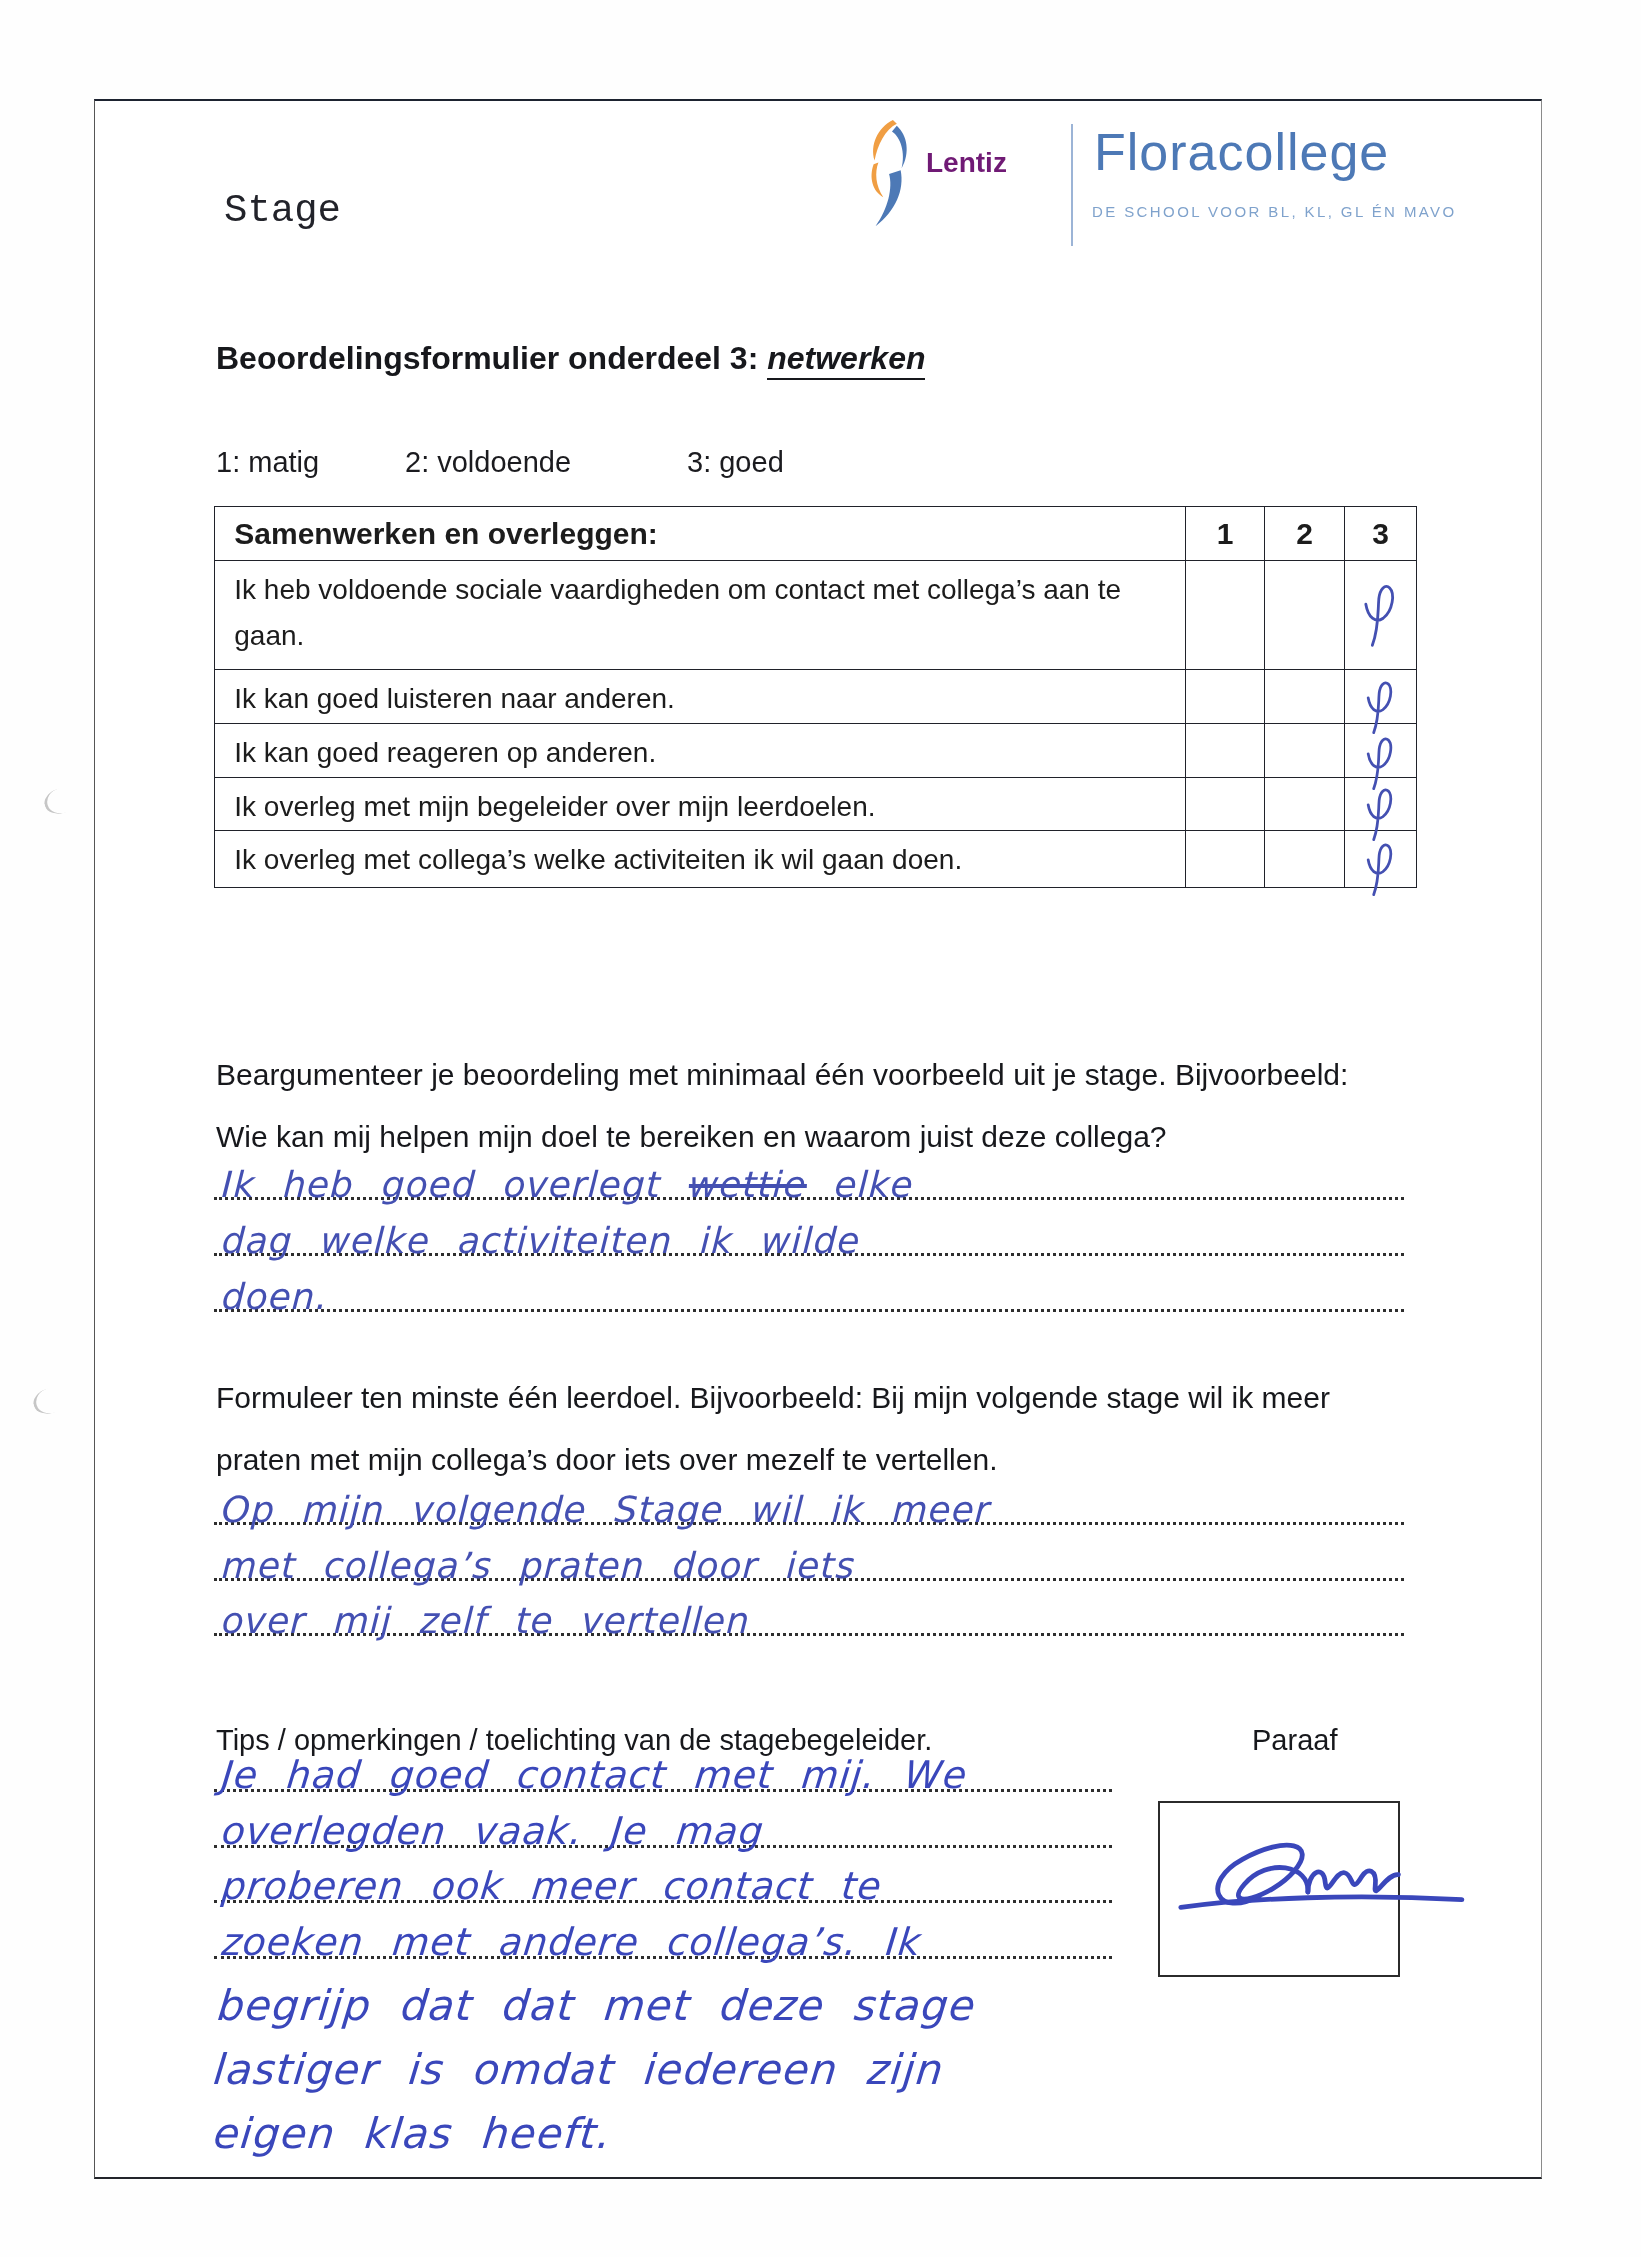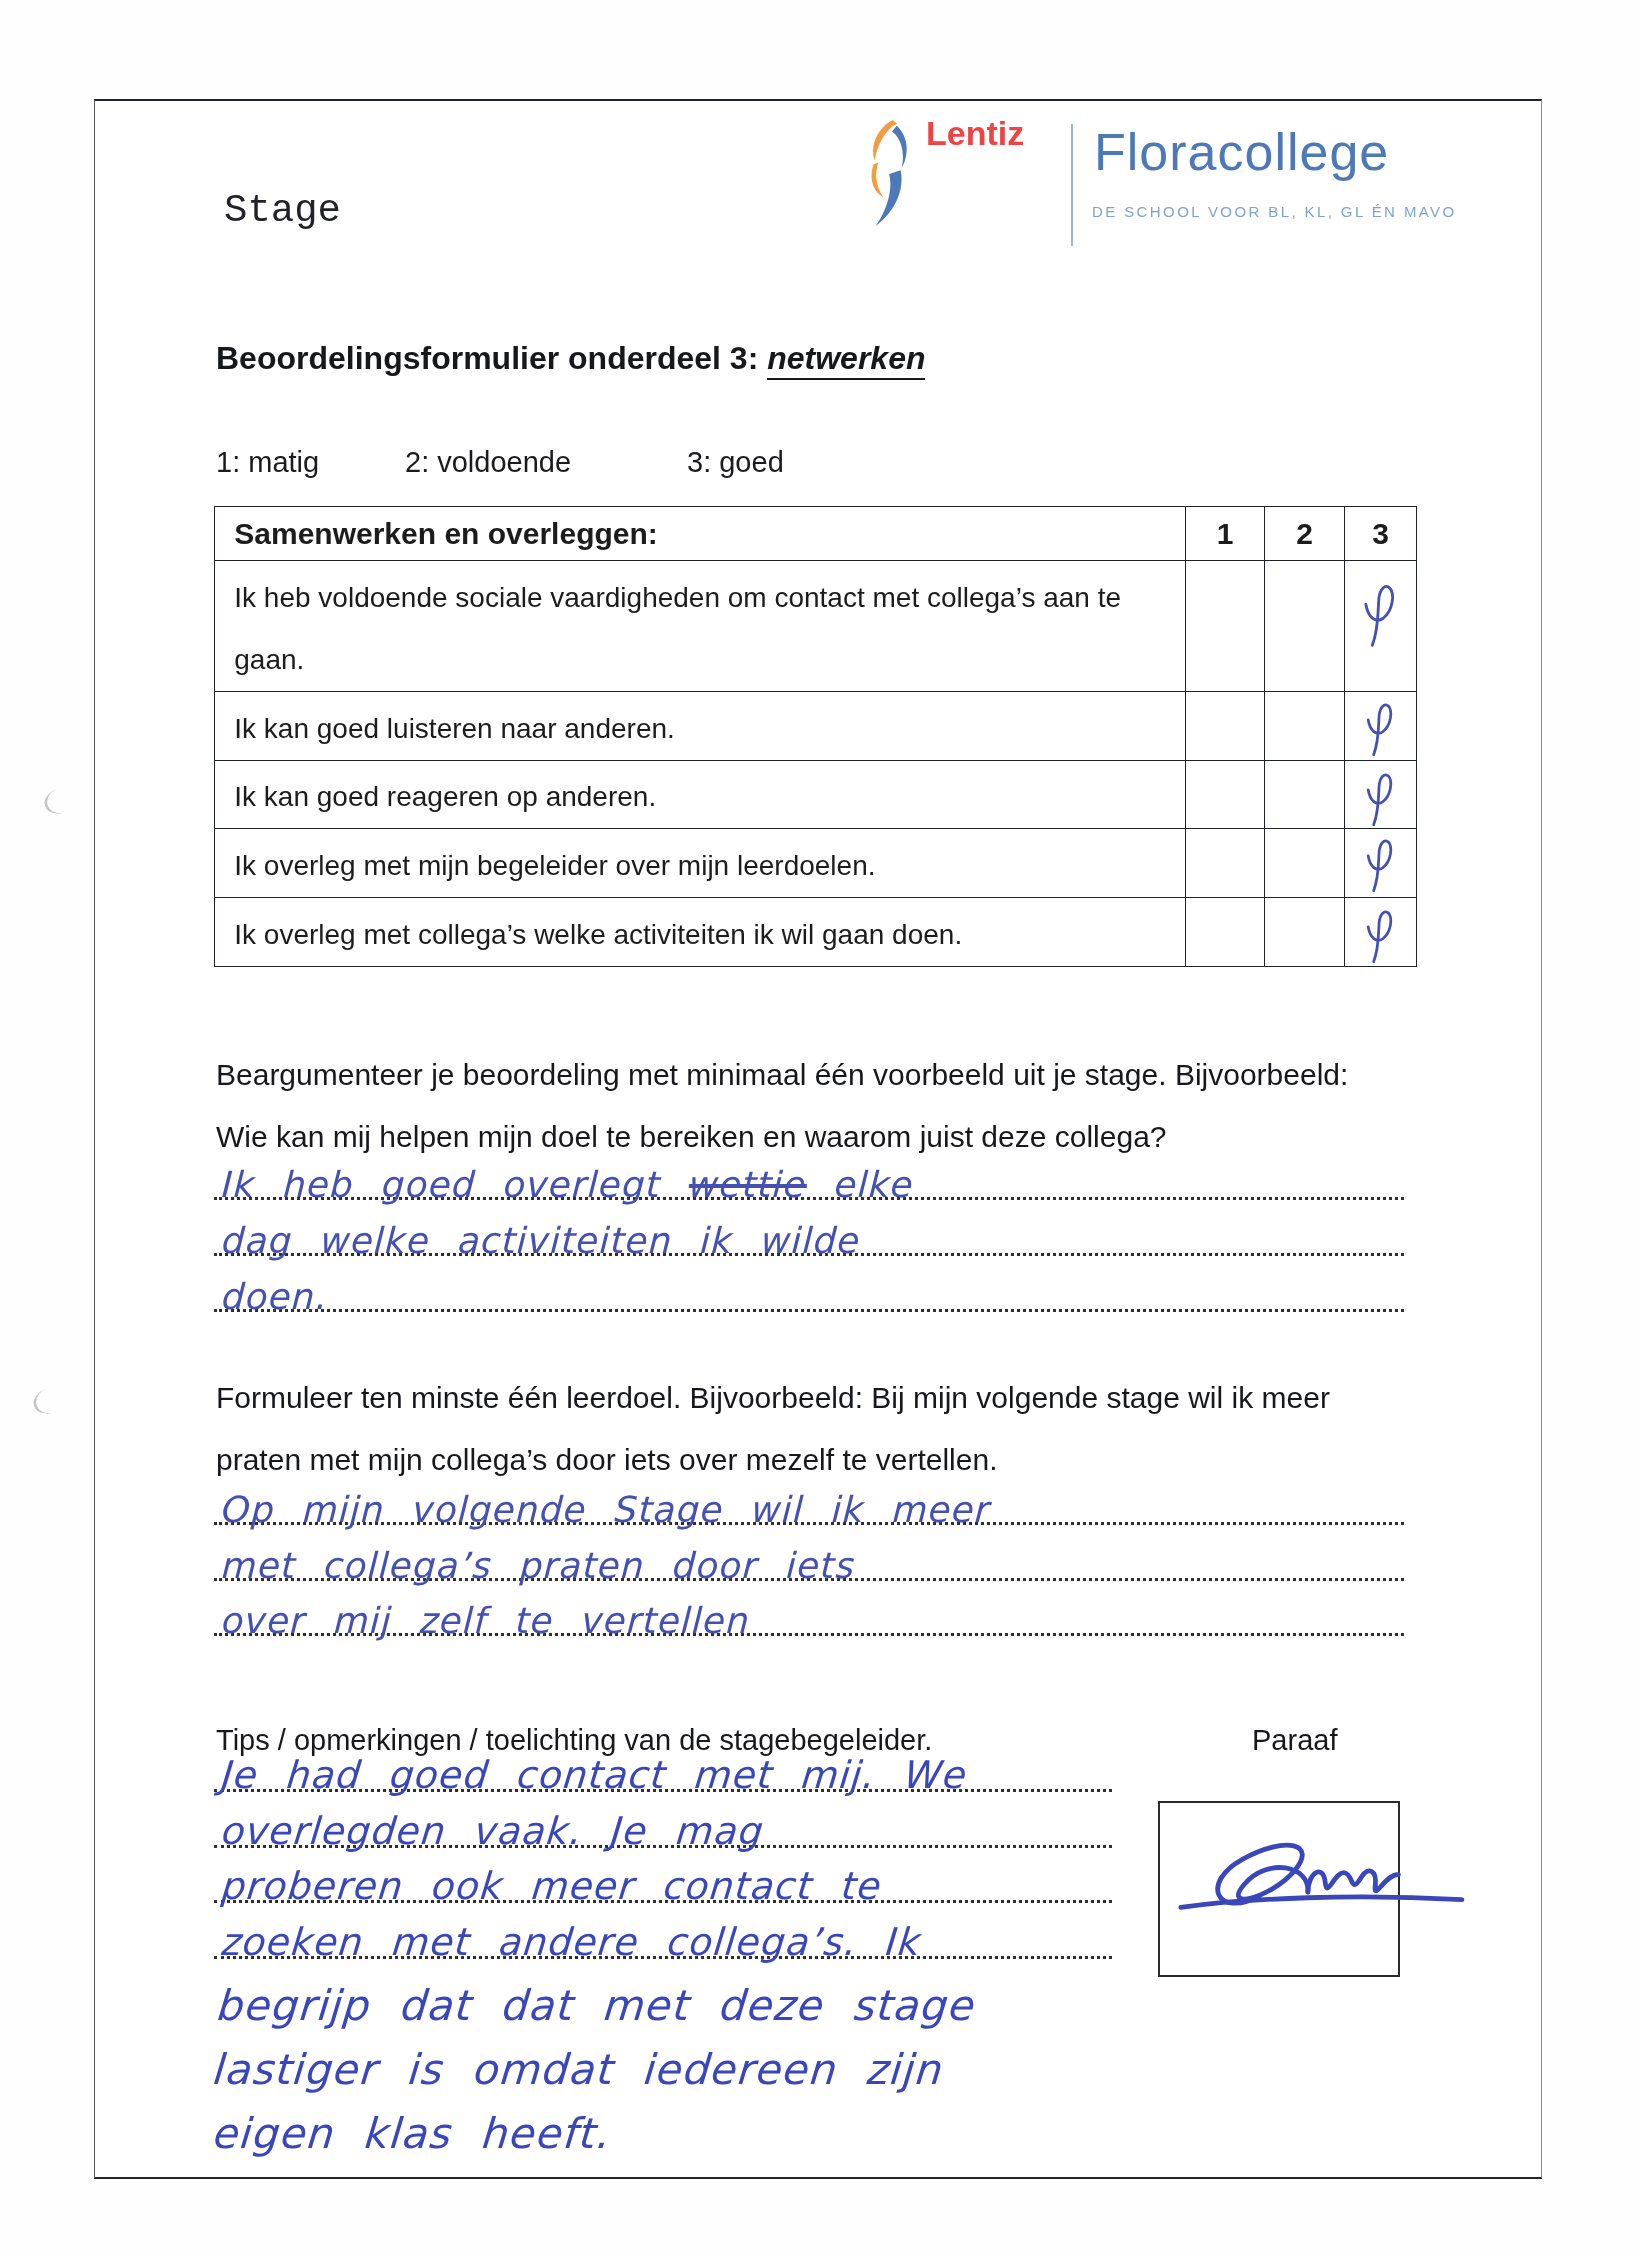--- a/index.html
+++ b/index.html
@@ -6,35 +6,35 @@
   .canvas{position:relative;width:1641px;height:2257px;background:#fefefe;overflow:hidden;
           font-family:"Liberation Sans","DejaVu Sans",sans-serif;color:#1c1c1c;}
   
   .frame{position:absolute;left:94px;top:99px;width:1446px;height:2076px;
          border-top:2.9px solid #1d2330;border-left:1.9px solid #555;border-right:1.9px solid #8a8a8a;
          border-bottom:2.9px solid #23252b;background:#fff;}
   
   .doc-title{position:absolute;left:224px;top:189px;font-size:39px;color:#22232a;font-family:Liberation Mono, monospace;}
   .logo{position:absolute;left:862px;top:114px;width:599px;height:135px;}
   .logo-icon{position:absolute;left:0;top:3.9px;}
-  .logo-brand{position:absolute;left:64px;top:0;font-size:34px;font-weight:bold;color:#ef4444;letter-spacing:0px;}
+  .logo-brand{position:absolute;left:64px;top:33px;font-size:28px;font-weight:bold;color:#701a75;letter-spacing:0px;}
   .logo-divider{position:absolute;left:209px;top:9.7px;width:1.9px;height:122px;background:#9cb4d6;}
   .logo-school{position:absolute;left:232px;top:7.7px;font-size:52px;color:#4d79b6;letter-spacing:1px;}
   .logo-tagline{position:absolute;left:230px;top:89px;font-size:15px;color:#7fa2cc;letter-spacing:2.4px;}
   
   .heading{position:absolute;left:216px;top:340px;font-size:32px;font-weight:bold;color:#17181c;}
   .heading .topic{font-style:italic;border-bottom:2.9px solid #17181c;padding-bottom:1.9px;margin-top:20px;}
   
   .scale{position:absolute;top:446px;font-size:29px;color:#1b1b1f;}
   .scale.s0{left:216px;} .scale.s1{left:405px;} .scale.s2{left:687px;}
   
   table.rating{position:absolute;left:214px;top:506px;width:1203px;border-collapse:collapse;table-layout:fixed;}
   table.rating td{border:1.9px solid #20222a;vertical-align:top;padding:5.8px 9.7px 0 19.3px;font-size:28px;line-height:62px;}
   table.rating td.num{text-align:center;font-weight:bold;padding:5.8px 0 0 0;font-size:30px;}
-  table.rating td.stmt{line-height:62px;}
+  table.rating td.stmt{line-height:46px;}
   table.rating tr.hdr td{font-weight:bold;font-size:30px;line-height:42px;padding-top:5.8px;}
   td.score{position:relative;padding:0 !important;}
   .check{position:absolute;left:50%;top:3.9px;transform:translateX(-50%);overflow:visible;}
   
   .prompt{position:absolute;left:216px;width:1332px;font-size:30px;color:#17181c;}
   
   .hline{position:absolute;left:214px;height:58px;border-bottom:3.9px dotted #2e2e2e;}
   .hline .hw{position:absolute;left:7.7px;bottom:-7.7px;white-space:nowrap;}
   .hw, .hw-free{font-family:"DejaVu Sans",sans-serif;font-style:italic;color:#4450b2;
        letter-spacing:1px;word-spacing:15.4px;}

